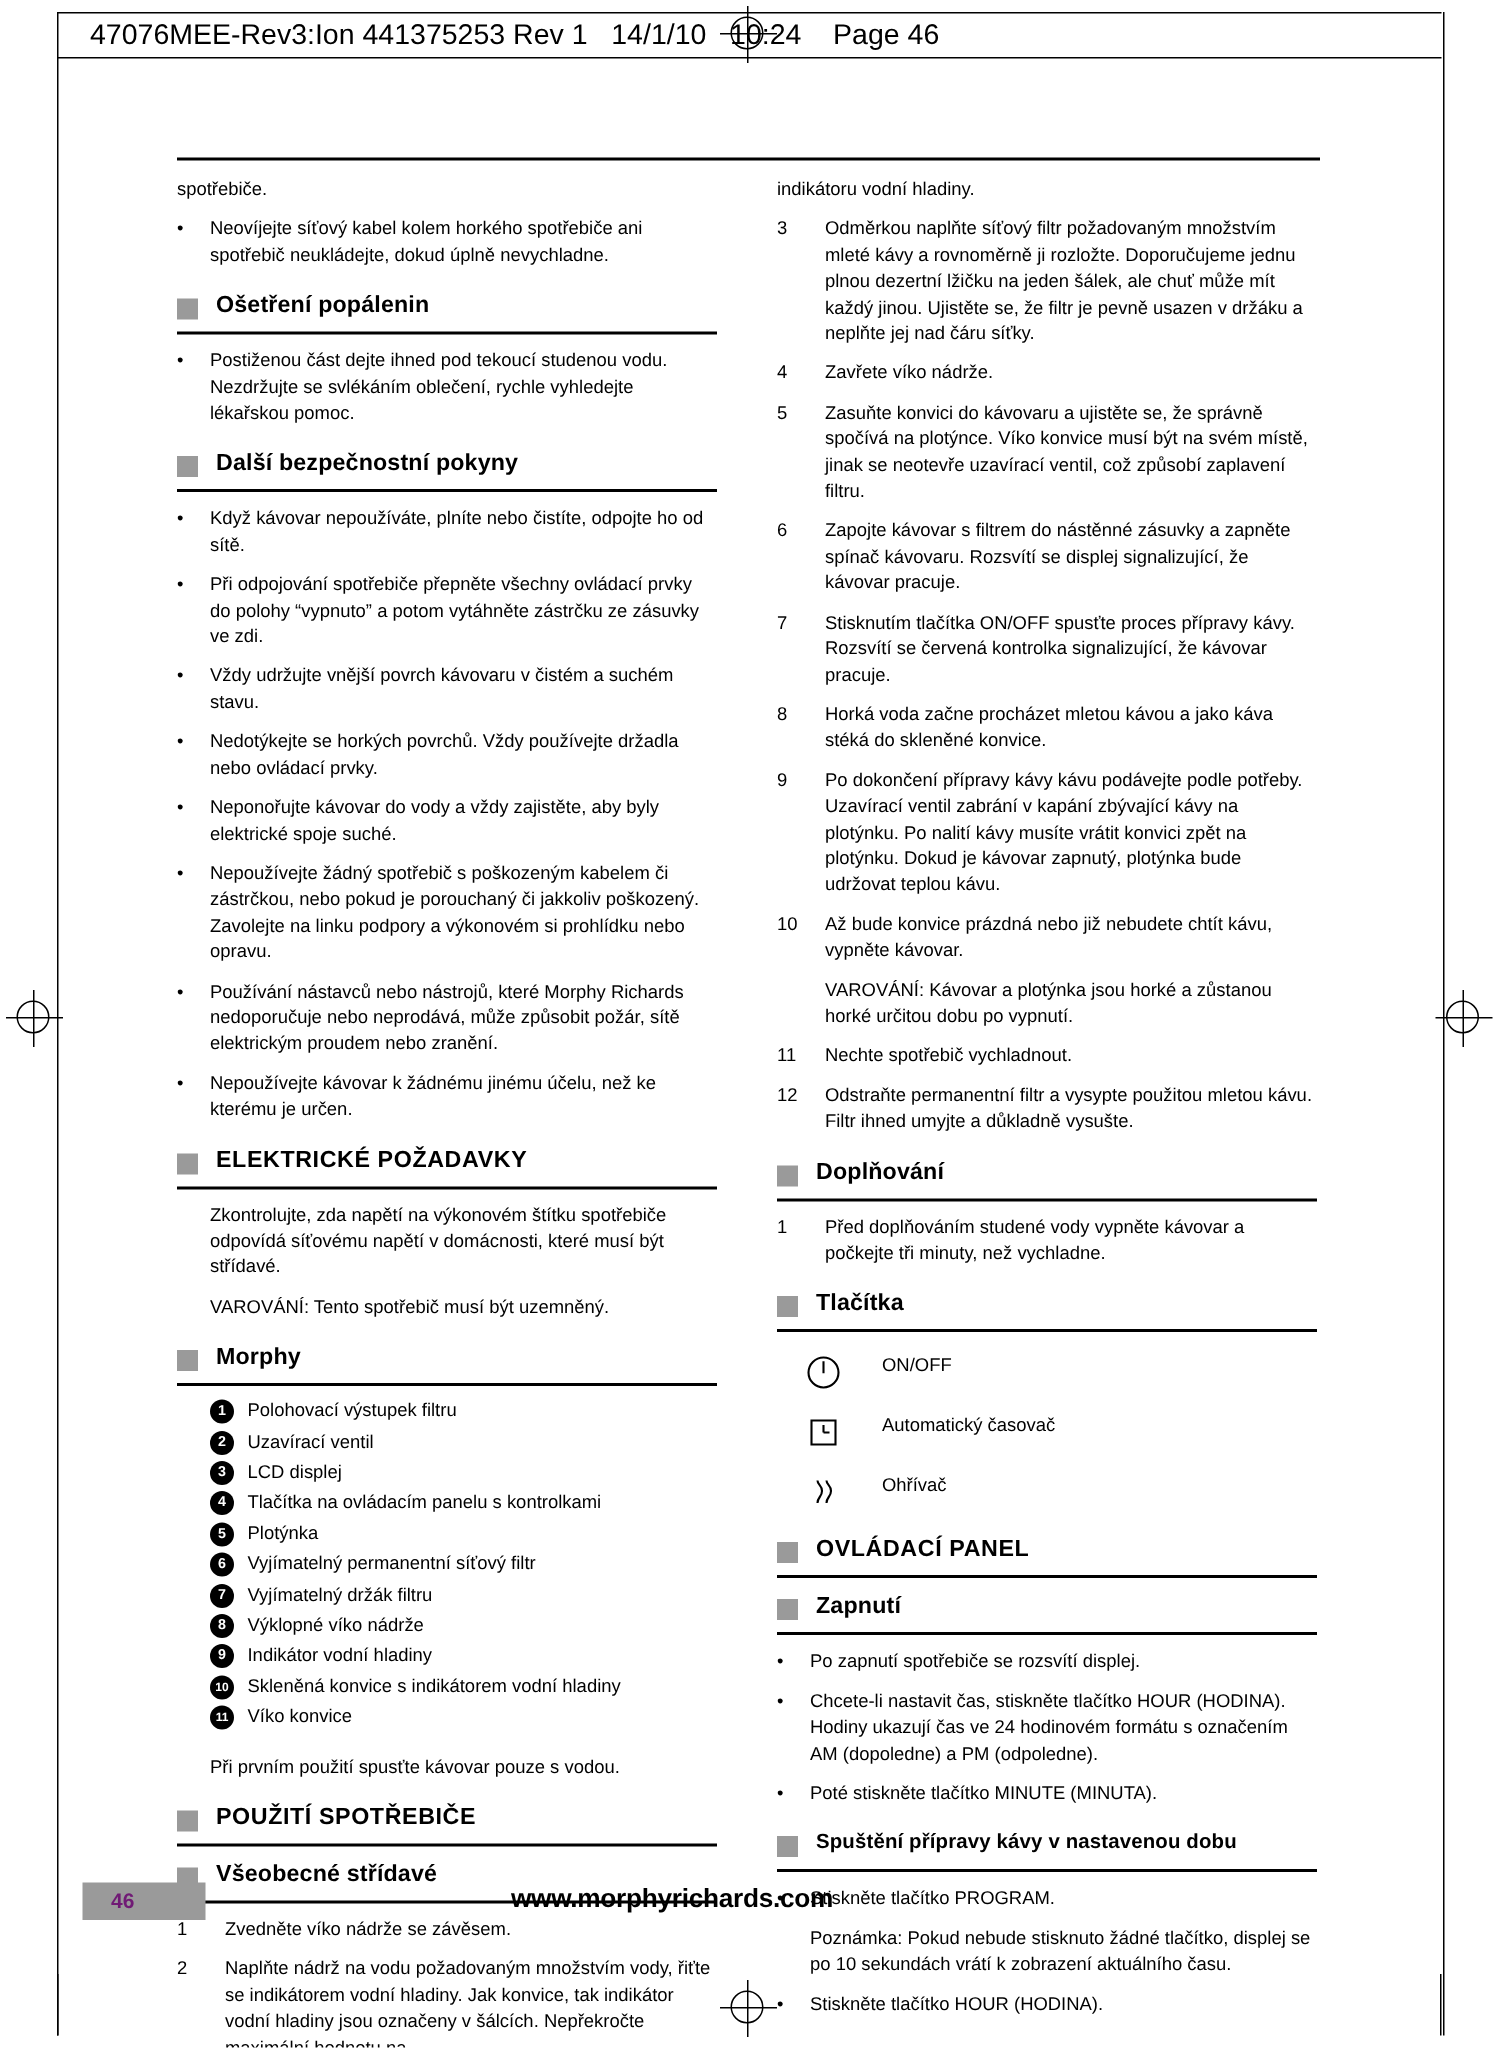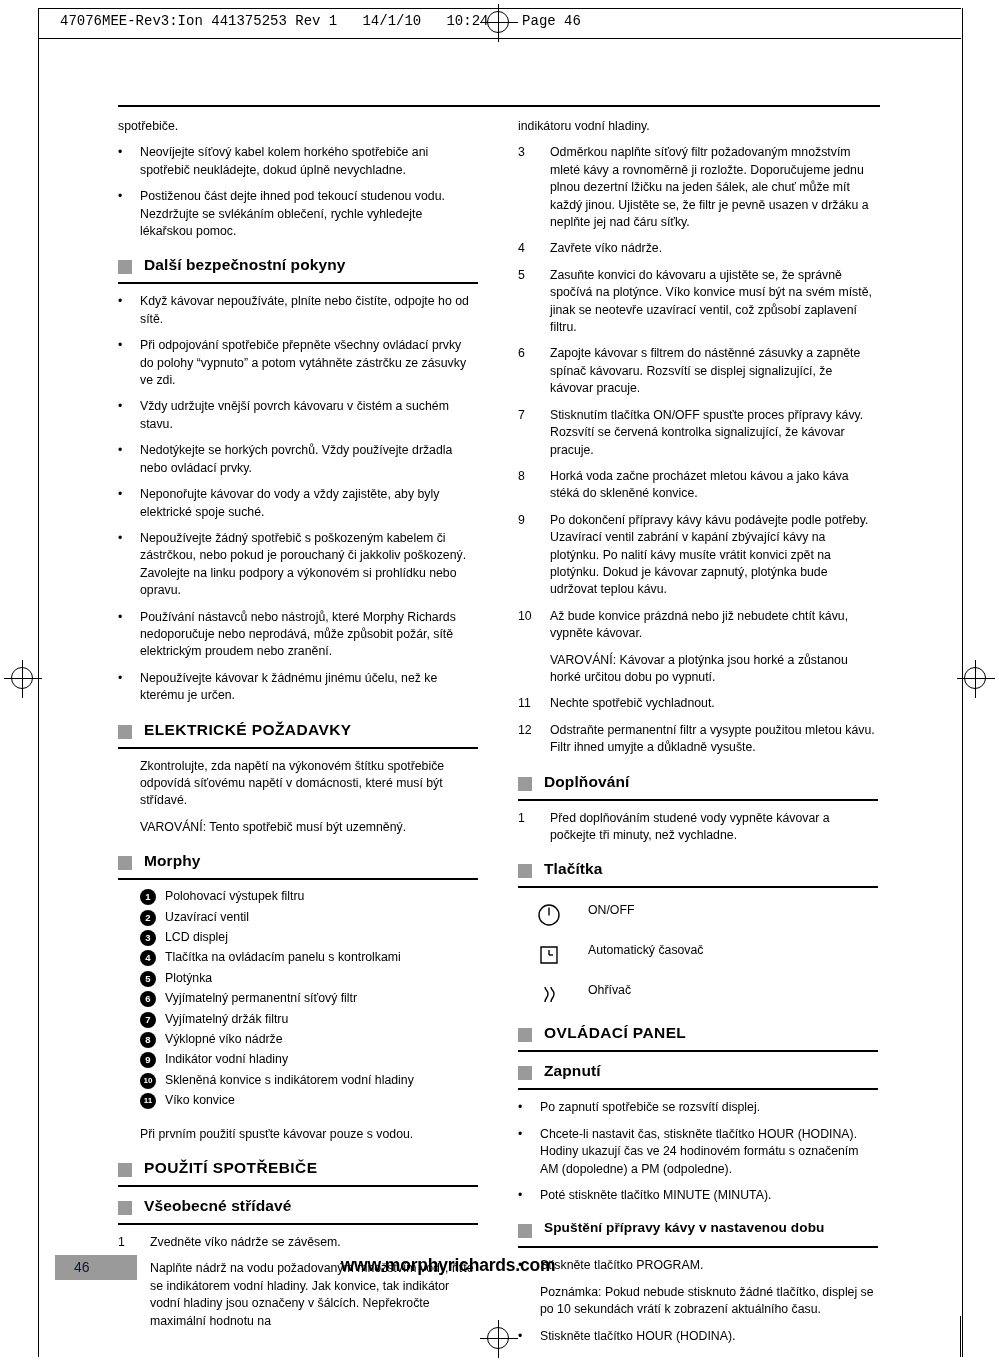--- a/index.html
+++ b/index.html
@@ -40,22 +40,22 @@
   .header-rule-bottom {
     position: absolute;
     left: 38px; top: 38px;
     width: 923px;
     height: 1px;
     background: #000;
   }
   .header-text {
     position: absolute;
     left: 60px; top: 13px;
-    font-family: Liberation Mono, monospace;
-    font-size: 14px;
+    font-family: Liberation Sans, sans-serif;
+    font-size: 19px;
     letter-spacing: 0px;
     white-space: pre;
     color: #000;
   }
   .reg-mark {
     position: absolute;
     width: 38px; height: 38px;
   }
   .reg-mark .h {
     position: absolute;
@@ -224,22 +224,22 @@
   .footer-pagebox {
     position: absolute;
     left: 55px; top: 1255px;
     width: 82px; height: 25px;
     background: #9a9a9a;
   }
   .footer-pagenum {
     position: absolute;
     left: 74px; top: 1259px;
     font-size: 14px;
-    font-weight: normal;
-    color: #0f172a;
+    font-weight: bold;
+    color: #701a75;
   }
   .footer-url {
     position: absolute;
     left: 0; top: 1255px;
     width: 896px;
     text-align: center;
     font-size: 17.5px;
     font-weight: bold;
     letter-spacing: -0.2px;
   }
@@ -282,20 +282,25 @@
 
   <div class="col col-left">
 
     <div class="para">spotřebiče.</div>
 
     <div class="bullet-row">
       <div class="bl">•</div>
       <div class="bt">Neovíjejte síťový kabel kolem horkého spotřebiče ani spotřebič neukládejte, dokud úplně nevychladne.</div>
     </div>
 
+    <div class="heading">
+      <div class="sq"></div>
+      <div class="htxt">Ošetření popálenin</div>
+      <div class="hline"></div>
+    </div>
     <div class="bullet-row">
       <div class="bl">•</div>
       <div class="bt">Postiženou část dejte ihned pod tekoucí studenou vodu. Nezdržujte se svlékáním oblečení, rychle vyhledejte lékařskou pomoc.</div>
     </div>
 
     <div class="heading">
       <div class="sq"></div>
       <div class="htxt">Další bezpečnostní pokyny</div>
       <div class="hline"></div>
     </div>

